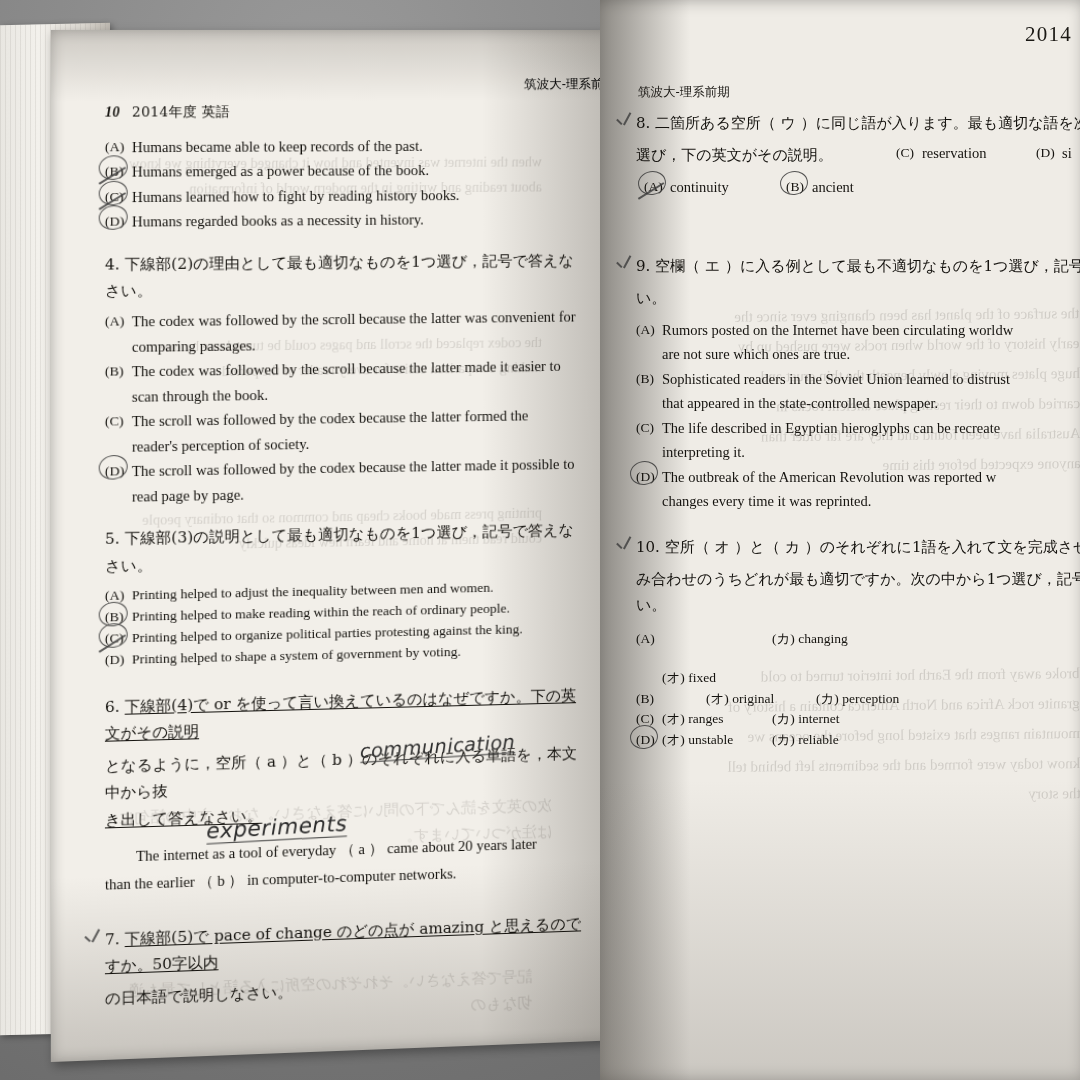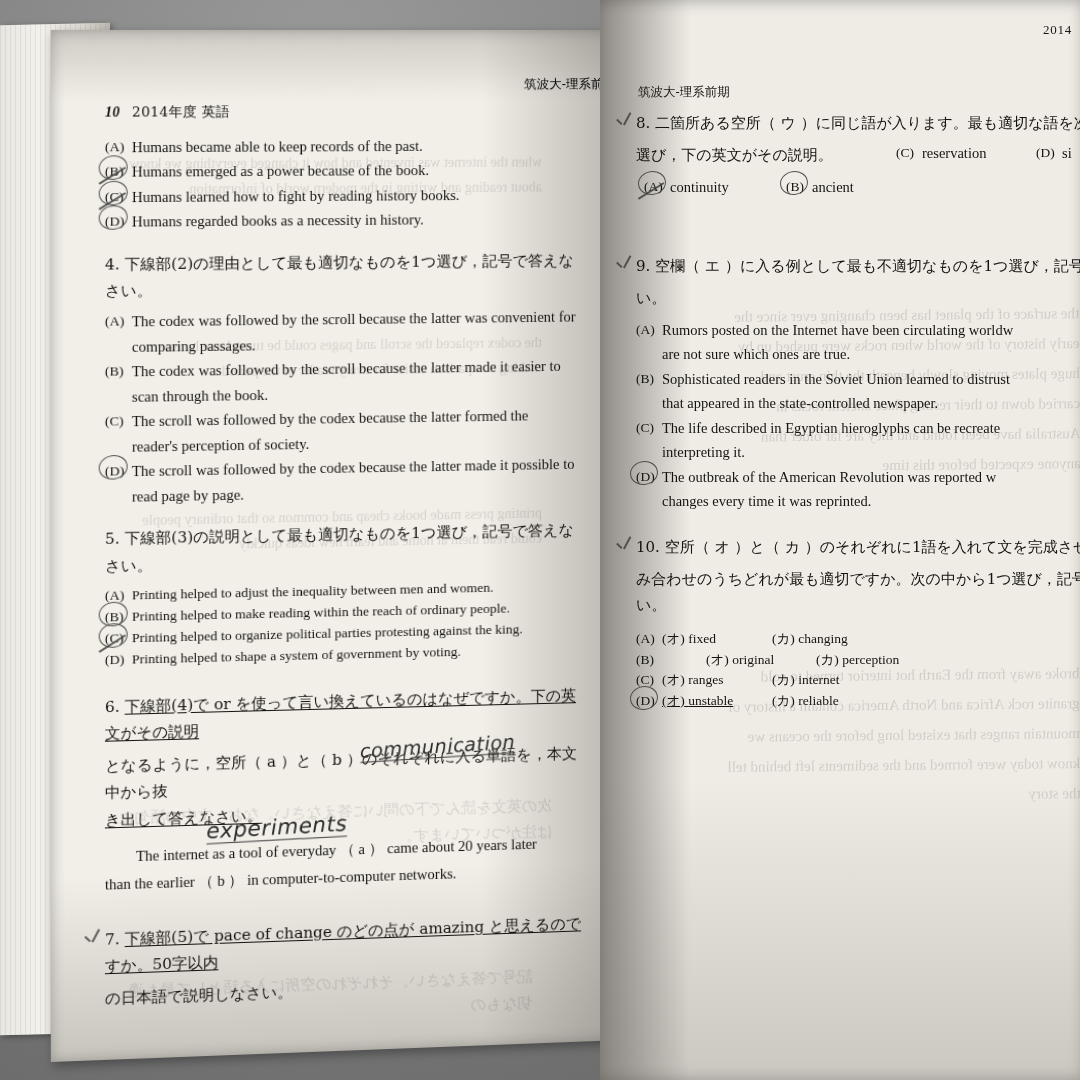--- a/index.html
+++ b/index.html
@@ -107,21 +107,21 @@
   .hdr {
     font-size: 13px;
     letter-spacing: .02em;
     display: flex;
     justify-content: space-between;
     margin-bottom: 14px;
   }
   .hdr .pg { font-style: italic; font-weight: bold; font-size: 14px; }
   .hdr-right-top {
     position: absolute; right: 18px; top: 22px;
-    font-size: 13px; letter-spacing: .06em; color: #1a1814;
+    font-size: 21px; letter-spacing: .06em; color: #1a1814;
   }
   .hdr-rt2 {
     position: absolute; left: 38px; top: 84px;
     font-size: 12.5px; color: #1a1814;
   }
   .hdr-left-right {
     position: absolute; right: 6px; top: 46px;
     font-size: 12.5px;
   }
 
@@ -486,21 +486,21 @@
         <div class="qline jp" style="margin:0">
           <span>み合わせのうちどれが最も適切ですか。次の中から1つ選び，記号で</span>
         </div>
         <div class="qline jp" style="margin:0">
           <span>い。</span>
         </div>
 
         <div class="opts-tight" style="margin-top:10px">
           <div class="opt rel">
             <span class="mark">(A)</span>
-            <span class="txt small" style="width:110px; flex:0 0 110px;">
+            <span class="txt small" style="width:110px; flex:0 0 110px;margin-top:39px;">
               <span>(オ)</span>
               <span>fixed</span>
             </span>
             <span class="txt small">
               <span>(カ)</span>
               <span>changing</span>
             </span>
           </div>
           <div class="opt rel">
             <span class="mark">(B)</span>
@@ -519,21 +519,21 @@
               <span>(オ)</span>
               <span>ranges</span>
             </span>
             <span class="txt small">
               <span>(カ)</span>
               <span>internet</span>
             </span>
           </div>
           <div class="opt rel">
             <span class="mark circ">(D)</span>
-            <span class="txt small" style="width:110px; flex:0 0 110px;text-decoration:underline;">
+            <span class="txt small" style="width:110px; flex:0 0 110px;">
               <span>(オ)</span>
               <span>unstable</span>
             </span>
             <span class="txt small">
               <span>(カ)</span>
               <span>reliable</span>
             </span>
           </div>
         </div>
 

